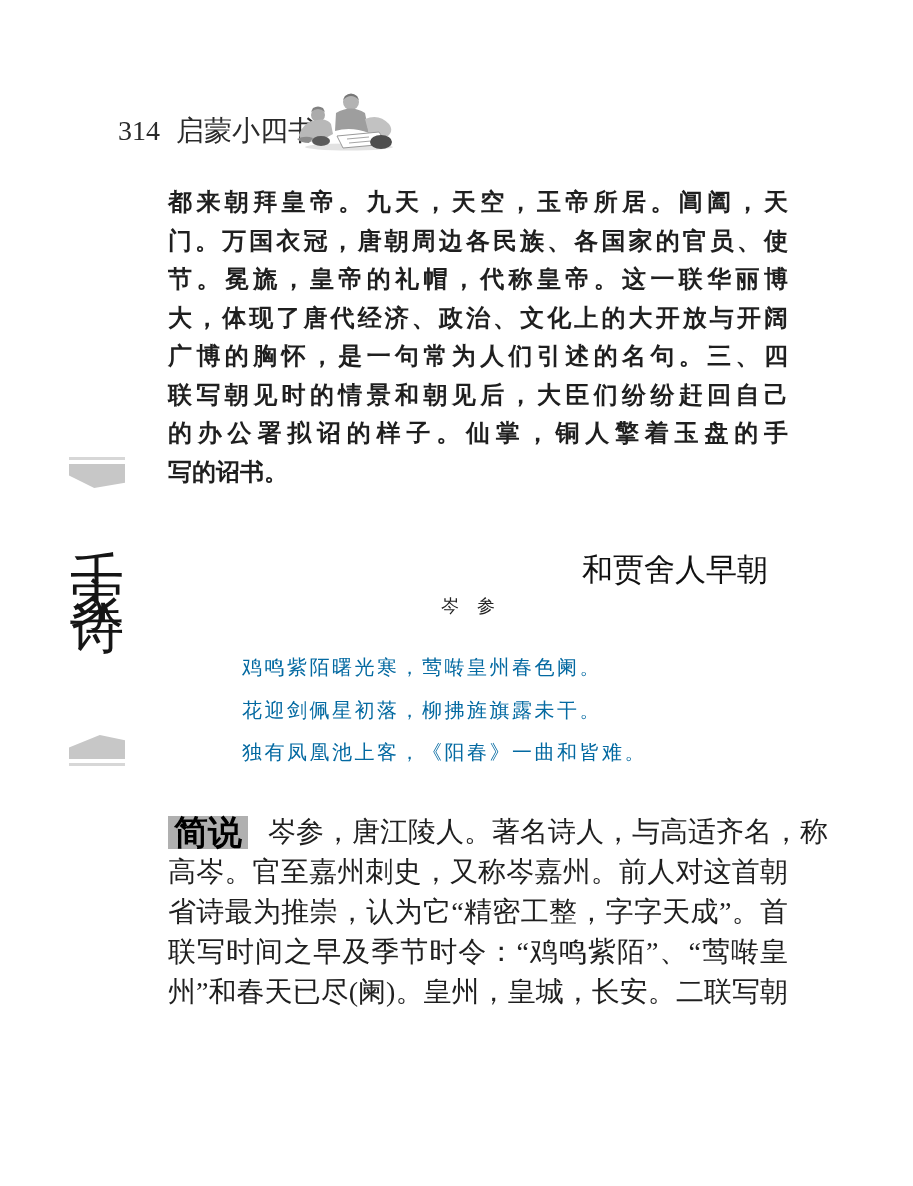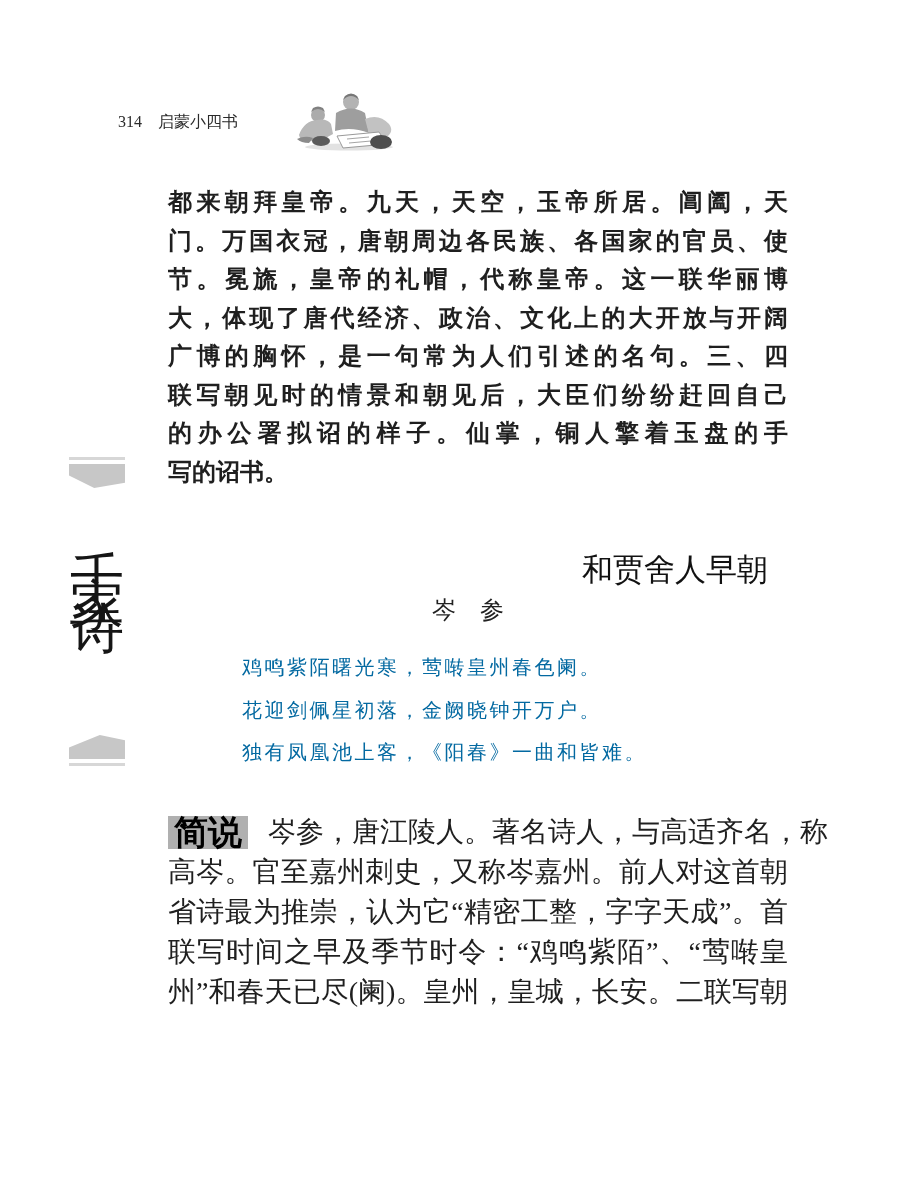--- a/index.html
+++ b/index.html
@@ -3,21 +3,21 @@
 <meta charset="utf-8">
 <style>
   html,body { margin:0; padding:0; background:#e8e8e8; }
   .page {
     position:relative; width:913px; height:1186px; margin:0 auto;
     background:#ffffff; overflow:hidden;
     font-family:"Liberation Serif","DejaVu Serif",serif;
     color:#1f1f1f;
   }
   
-  .header { position:absolute; left:118px; top:112px; display:flex; align-items:baseline; gap:16px; font-size:16px; color:#2a2a2a; }
+  .header { position:absolute; left:118px; top:112px; display:flex; align-items:baseline; gap:16px; font-size:28px; color:#2a2a2a; }
   .illustration { position:absolute; left:291px; top:91px; width:116px; height:62px; }
   
   .side-bar { position:absolute; left:69px; width:56px; height:3px; background:#d7d7d7; }
   .side-bar.top { top:457px; }
   .side-bar.bottom { top:763px; }
   .side-ribbon { position:absolute; left:69px; width:56px; height:24px; background:#c7c7c7; }
   .side-ribbon.top { top:464px; clip-path:polygon(0 0,100% 0,100% 78%,45% 100%,0 48%); }
   .side-ribbon.bottom { top:735px; clip-path:polygon(0 52%,45% 100%,100% 100%,100% 22%,55% 0,0 52%); clip-path:polygon(0 52%, 55% 0, 100% 22%, 100% 100%, 0 100%); }
   .side-title {
     position:absolute; left:64px; top:506px;
@@ -27,21 +27,21 @@
   }
   
   .annotation { position:absolute; left:168px; top:183px; width:620px; font-size:24px; line-height:38.55px;font-weight:bold; }
   .jline { text-align:justify; text-align-last:justify; white-space:nowrap; }
   .jline.last { text-align-last:left; }
   .poem-title {
     position:absolute; left:168px; top:549px; width:600px; text-align:right;
     font-family:"Liberation Sans","DejaVu Sans",sans-serif; font-weight:400;
     font-size:31px; color:#111;
   }
-  .poem-author { position:absolute; left:168px; top:594px; width:600px; text-align:center; font-size:24px; color:#222; }
+  .poem-author { position:absolute; left:168px; top:594px; width:600px; text-align:center; font-size:18px; color:#222; }
   .poem { position:absolute; left:242px; top:646px; font-size:20px; line-height:42.7px; letter-spacing:2.5px; color:#0369a1; }
   .commentary { position:absolute; left:168px; top:812px; width:620px; font-size:28px; line-height:40px; }
   .commentary .first-line { display:flex; align-items:flex-start; }
   .badge {
     flex:0 0 auto; width:80px; height:33px; margin-top:4px;
     background:#b0b0b0; color:#000; text-align:center; line-height:33px;
     font-family:"Liberation Sans","DejaVu Sans",sans-serif; font-weight:700; font-size:34px;
   }
   .first-line .rest { flex:1 1 auto; margin-left:20px; text-align:justify; text-align-last:justify; white-space:nowrap; }
 </style>
@@ -92,21 +92,21 @@
     <div class="jline">广博的胸怀，是一句常为人们引述的名句。三、四</div>
     <div class="jline">联写朝见时的情景和朝见后，大臣们纷纷赶回自己</div>
     <div class="jline">的办公署拟诏的样子。仙掌，铜人擎着玉盘的手</div>
     <div class="jline last">写的诏书。</div>
   </div>
 
   <div class="poem-title">和贾舍人早朝</div>
   <div class="poem-author">岑　参</div>
   <div class="poem">
     <div>鸡鸣紫陌曙光寒，莺啭皇州春色阑。</div>
-    <div>花迎剑佩星初落，金阙晓钟开万户。</div>
+    <div>花迎剑佩星初落，柳拂旌旗露未干。</div>
     <div>独有凤凰池上客，《阳春》一曲和皆难。</div>
   </div>
 
   <div class="commentary">
     <div class="first-line">
       <span class="badge">简说</span>
       <span class="rest">岑参，唐江陵人。著名诗人，与高适齐名，称</span>
     </div>
     <div class="jline">高岑。官至嘉州刺史，又称岑嘉州。前人对这首朝</div>
     <div class="jline">省诗最为推崇，认为它“精密工整，字字天成”。首</div>

